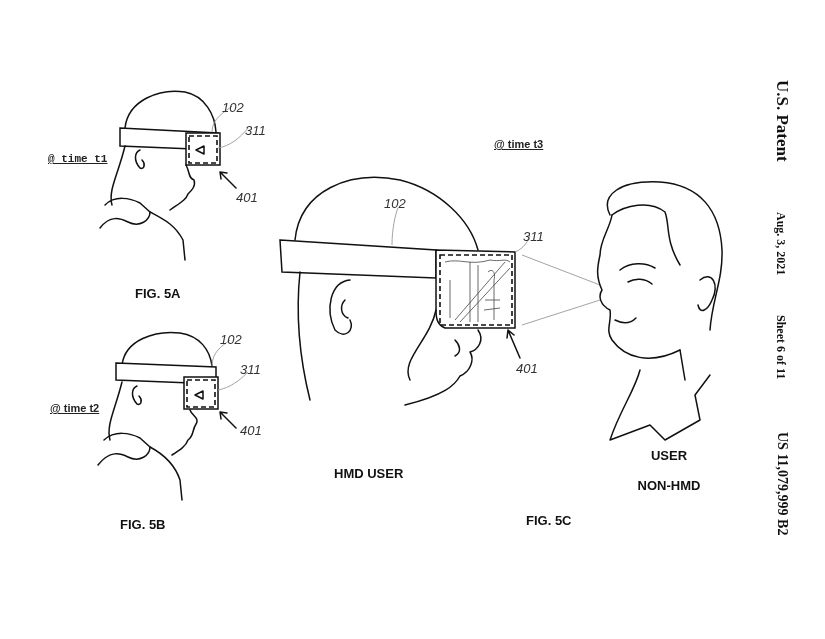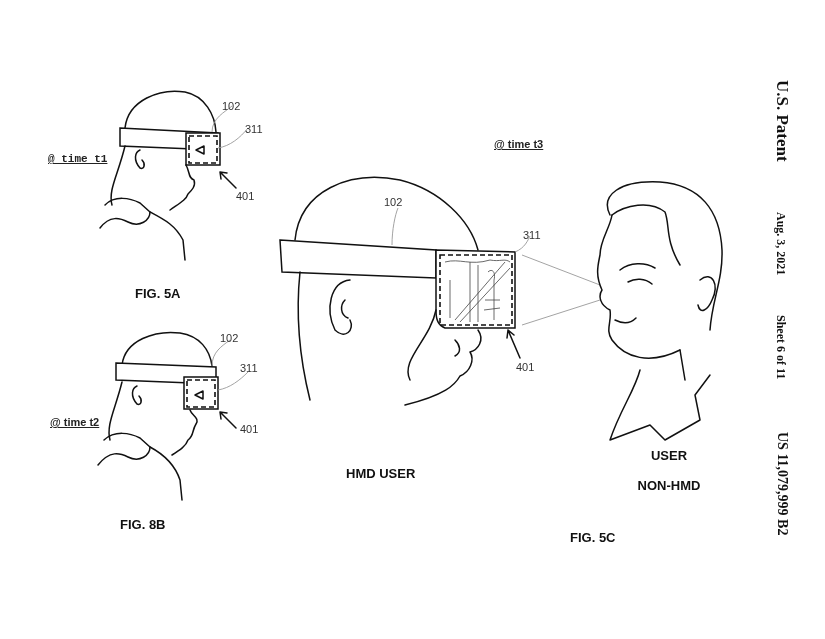--- a/index.html
+++ b/index.html
@@ -1,18 +1,18 @@
 <!DOCTYPE html>
 <html><head>
   <meta charset="utf-8">
   <style>
     html, body { margin: 0; padding: 0; background: #ffffff; }
     body { width: 825px; height: 639px; position: relative; overflow: hidden;
            font-family: "Liberation Sans", sans-serif; color: #111; }
-    .lbl { position: absolute; font-size: 11px; color: #333; }
+    .lbl { position: absolute; font-size: 13px; color: #333; font-style: italic; }
     .time { position: absolute; font-size: 11px; font-weight: bold; text-decoration: underline; color: #222; text-align: center; }
     .fig { position: absolute; font-size: 13px; font-weight: bold; color: #111; text-align: center; }
     .caption { position: absolute; font-size: 13px; font-weight: bold; text-align: center; color: #111; }
     .header-strip { position: absolute; left: 740px; top: 0; width: 60px; height: 639px; }
     .vtext { position: absolute; font-family: "Liberation Serif", serif; font-weight: bold; color: #111;
              transform-origin: left top; transform: rotate(90deg); white-space: nowrap; }
     svg { position: absolute; left: 0; top: 0; }
     .ln { fill: none; stroke: #111; stroke-width: 1.5; stroke-linecap: round; stroke-linejoin: round; }
     .thin { fill: none; stroke: #999; stroke-width: 0.9; }
     .dash { fill: none; stroke: #111; stroke-width: 1.6; stroke-dasharray: 5 3; }
@@ -95,26 +95,26 @@
   <div class="vtext" style="left:48px; top:315px; font-size:12px;">Sheet 6 of 11</div>
   <div class="vtext" style="left:50px; top:432px; font-size:14px;">US 11,079,999 B2</div>
 </div>
 
 <div class="time" style="left:48px; top:153px;font-family:Liberation Mono, monospace;">@ time t1</div>
 <div class="lbl" style="left:222px; top:100px;">102</div>
 <div class="lbl" style="left:245px; top:123px;">311</div>
 <div class="lbl" style="left:236px; top:190px;">401</div>
 <div class="fig" style="left:135px; top:286px;">FIG. 5A</div>
 
-<div class="time" style="left:50px; top:416px;">@ time t2</div>
+<div class="time" style="left:50px; top:402px;">@ time t2</div>
 <div class="lbl" style="left:220px; top:332px;">102</div>
 <div class="lbl" style="left:240px; top:362px;">311</div>
 <div class="lbl" style="left:240px; top:423px;">401</div>
-<div class="fig" style="left:120px; top:517px;">FIG. 8B</div>
+<div class="fig" style="left:120px; top:517px;">FIG. 5B</div>
 
 <div class="time" style="left:494px; top:138px;">@ time t3</div>
 <div class="lbl" style="left:384px; top:196px;">102</div>
 <div class="lbl" style="left:523px; top:229px;">311</div>
 <div class="lbl" style="left:516px; top:361px;">401</div>
-<div class="caption" style="left:346px; top:466px;text-align:right;">HMD USER</div>
+<div class="caption" style="left:334px; top:466px;text-align:right;">HMD USER</div>
 <div class="caption" style="left:634px; top:458px; width:70px;margin-top:20px;">NON-HMD</div>
 <div class="caption" style="left:634px; top:448px; width:70px;">USER</div>
-<div class="fig" style="left:526px; top:530px;margin-left:44px;">FIG. 5C</div>
+<div class="fig" style="left:526px; top:513px;">FIG. 5C</div>
 
 </body></html>

